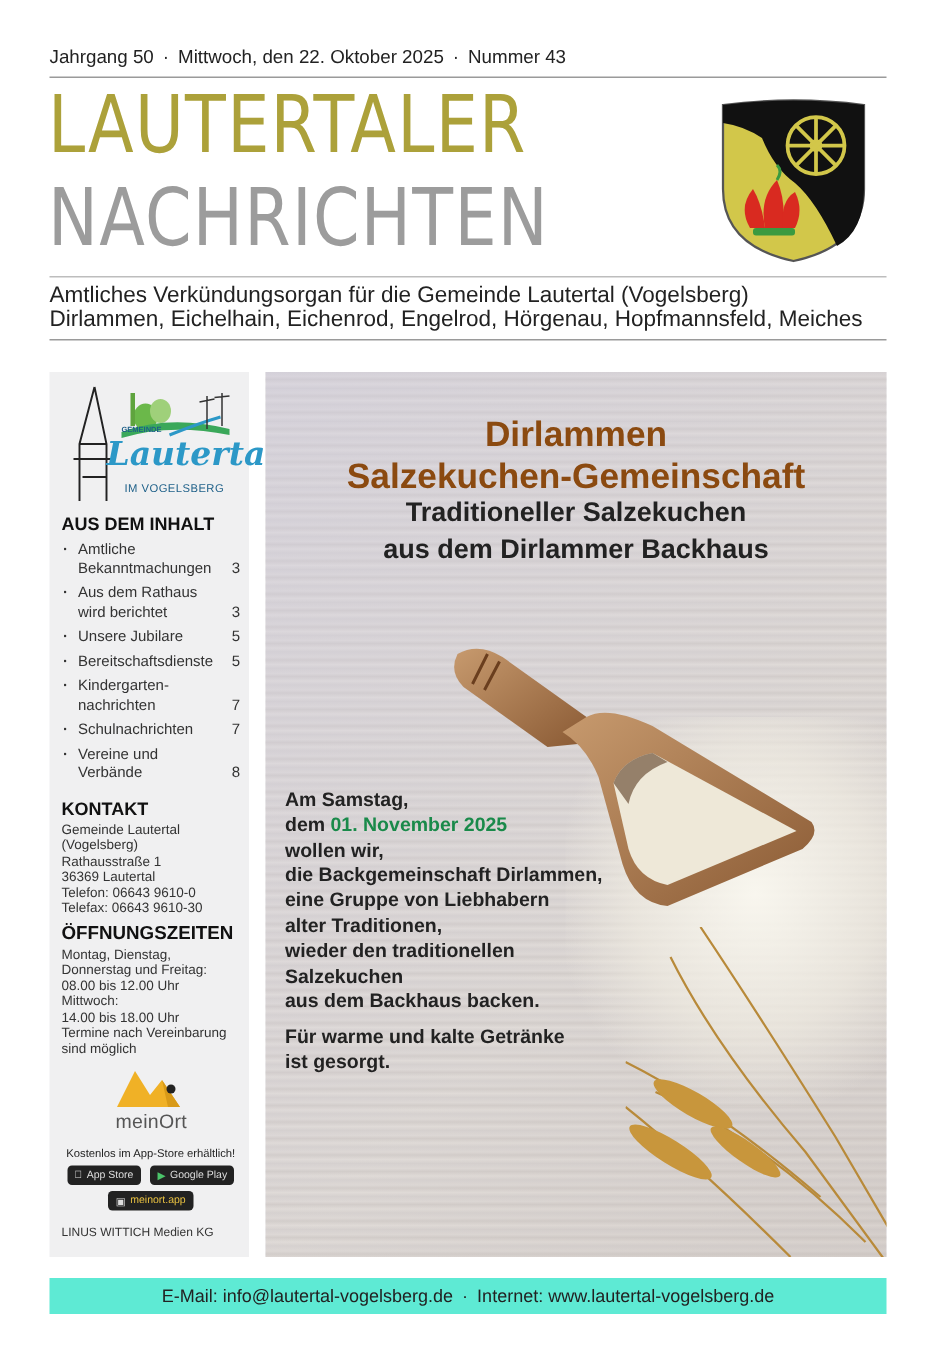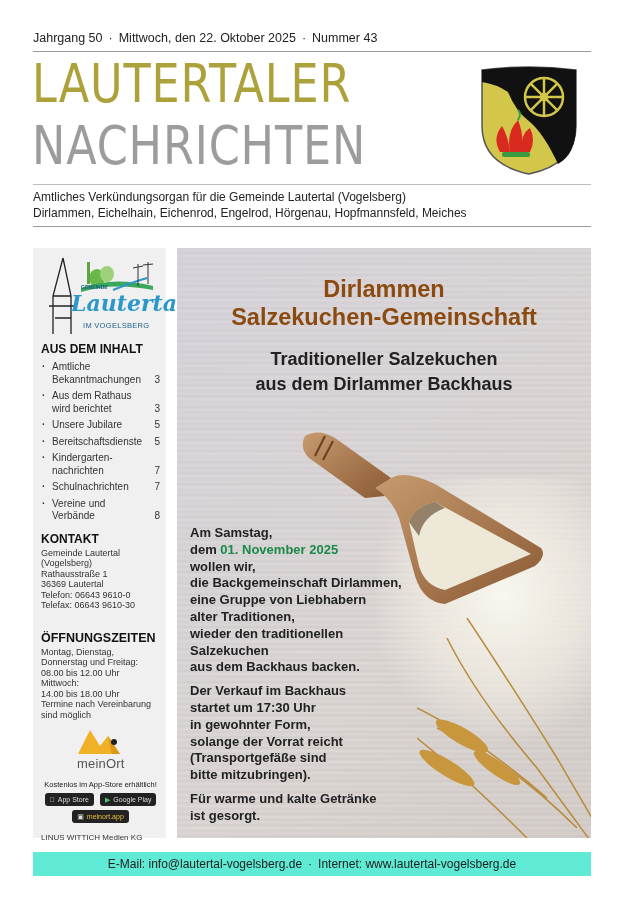--- a/index.html
+++ b/index.html
@@ -9,56 +9,56 @@
   .issue-line { position: absolute; left: 33px; top: 31px; width: 558px; font-size: 12.5px; color: #222; padding-bottom: 6px; border-bottom: 1.5px solid #9a9a9a; }
   .issue-line .sep { margin: 0 6px; }
 
   .mast-1 { position: absolute; left: 32px; top: 56px; font-size: 53px; font-weight: 400; letter-spacing: 1px; color: #aca13a; line-height: 56px; font-family: "DejaVu Sans", sans-serif; transform: scaleX(0.84); transform-origin: left; }
   .mast-2 { position: absolute; left: 32px; top: 118px; font-size: 53px; font-weight: 400; letter-spacing: 1px; color: #9c9c9c; line-height: 56px; font-family: "DejaVu Sans", sans-serif; transform: scaleX(0.84); transform-origin: left; }
 
   .crest { position: absolute; left: 478px; top: 64px; width: 102px; height: 112px; }
 
   .rule-mid { position: absolute; left: 33px; top: 184px; width: 558px; border-top: 1px solid #bdbdbd; }
 
-  .subtitle { position: absolute; left: 33px; top: 189px; width: 558px; font-size: 12px; line-height: 16px; color: #222; padding-bottom: 5px; border-bottom: 1.5px solid #9a9a9a; }
+  .subtitle { position: absolute; left: 33px; top: 189px; width: 558px; font-size: 15px; line-height: 16px; color: #222; padding-bottom: 5px; border-bottom: 1.5px solid #9a9a9a; }
 
   
   .sidebar { position: absolute; left: 33px; top: 248px; width: 133px; height: 590px; background: #f0f0f1; padding: 8px 6px 0 8px; }
   .side-logo { position: relative; height: 80px; width: 120px; margin-left: 2px; }
   .side-logo .logo-word { position: absolute; left: 28px; top: 34px; font-family: "DejaVu Serif", serif; font-style: italic; font-size: 22px; color: #2c98c7; font-weight: bold; }
   .side-logo .logo-top { position: absolute; left: 38px; top: 28px; font-size: 5px; color: #1d5f88; font-weight: bold; }
   .side-logo .logo-bottom { position: absolute; left: 40px; top: 65px; font-size: 7.5px; color: #1d5f88; letter-spacing: 0.3px; }
 
   .side-h { font-size: 12px; font-weight: bold; color: #111; margin-top: 6px; margin-bottom: 5px; }
   .toc { list-style: none; font-size: 10px; color: #333; }
   .toc li { display: flex; position: relative; padding-left: 11px; margin-bottom: 4px; line-height: 12.5px; }
   .toc li::before { content: "·"; position: absolute; left: 1px; top: 0; font-weight: bold; }
   .toc li .t { flex: 1; }
   .toc li .p { width: 12px; text-align: right; align-self: flex-end; }
 
   .side-h2 { font-size: 12px; font-weight: bold; color: #111; margin-top: 9px; margin-bottom: 2px; }
   .contact { font-size: 9px; line-height: 10.5px; color: #333; }
-  .side-h3 { font-size: 12.5px; font-weight: bold; color: #111; margin-top: 20px; margin-bottom: 2px; }
+  .side-h3 { font-size: 12.5px; font-weight: bold; color: #111; margin-top: 4px; margin-bottom: 2px; }
   .hours { font-size: 9px; line-height: 10.5px; color: #333; }
 
   .meinort { position: relative; margin-top: 8px; height: 50px; text-align: center; }
   .meinort-word { position: absolute; left: 36px; top: 28px; font-size: 13px; color: #555; letter-spacing: 0.2px; }
   .app-note { font-size: 7.5px; text-align: center; color: #222; margin-top: 2px; }
   .badges { display: flex; justify-content: center; gap: 6px; margin-top: 4px; }
   .badge { background: #222; color: #ddd; border-radius: 3px; font-size: 7px; height: 13px; padding: 0 5px; display: flex; align-items: center; gap: 3px; }
   .badge-row2 { display: flex; justify-content: center; margin-top: 4px; }
   .side-footer { font-size: 8px; color: #333; text-align: left; margin-top: 10px; }
 
   
   .poster { position: absolute; left: 177px; top: 248px; width: 414px; height: 590px; overflow: hidden;
     background: repeating-linear-gradient(180deg, #cfccd0 0px, #d9d6d8 3px, #c8c4c6 5px, #dedbdc 8px, #cbc8cc 11px);
   }
   .poster .tint { position: absolute; inset: 0; background: linear-gradient(135deg, rgba(214,210,222,0.6), rgba(226,218,208,0.4) 60%, rgba(210,200,190,0.5)); }
   .poster-title { position: absolute; left: 0; top: 27px; width: 414px; text-align: center; font-size: 23.5px; font-weight: bold; color: #8b4a10; line-height: 28px; }
-  .poster-sub { position: absolute; left: 0; top: 99px; width: 414px; text-align: center; font-size: 18px; font-weight: bold; color: #222; line-height: 25px; }
+  .poster-sub { position: absolute; left: 0; top: 81px; width: 414px; text-align: center; font-size: 18px; font-weight: bold; color: #222; line-height: 25px; }
 
   .flour { position: absolute; left: 200px; top: 230px; width: 230px; height: 260px; background: radial-gradient(ellipse at 55% 45%, rgba(250,248,240,0.95), rgba(240,236,226,0.7) 45%, rgba(230,228,228,0) 75%); }
   .scoop { position: absolute; left: 118px; top: 178px; }
 
   .wheat { position: absolute; left: 240px; top: 370px; }
 
   .poster-body { position: absolute; left: 13px; top: 277px; font-size: 13px; font-weight: bold; color: #222; line-height: 16.8px; }
   .poster-body .date { color: #1a8a4a; }
   .poster-body p { margin-bottom: 7px; }
 
@@ -247,28 +247,20 @@
       <span>dem </span><span class="date">01. November 2025</span><br>
       <span>wollen wir,</span><br>
       <span>die Backgemeinschaft Dirlammen,</span><br>
       <span>eine Gruppe von Liebhabern</span><br>
       <span>alter Traditionen,</span><br>
       <span>wieder den traditionellen</span><br>
       <span>Salzekuchen</span><br>
       <span>aus dem Backhaus backen.</span>
     </p>
     <p>
-      <span>Der Verkauf im Backhaus</span><br>
-      <span>startet um 17:30 Uhr</span><br>
-      <span>in gewohnter Form,</span><br>
-      <span>solange der Vorrat reicht</span><br>
-      <span>(Transportgefäße sind</span><br>
-      <span>bitte mitzubringen).</span>
-    </p>
-    <p>
       <span>Für warme und kalte Getränke</span><br>
       <span>ist gesorgt.</span>
     </p>
   </div>
 </section>
 
 <div class="footer">
   <span>E-Mail: info@lautertal-vogelsberg.de</span><span class="sep">·</span><span>Internet: www.lautertal-vogelsberg.de</span>
 </div>
 

